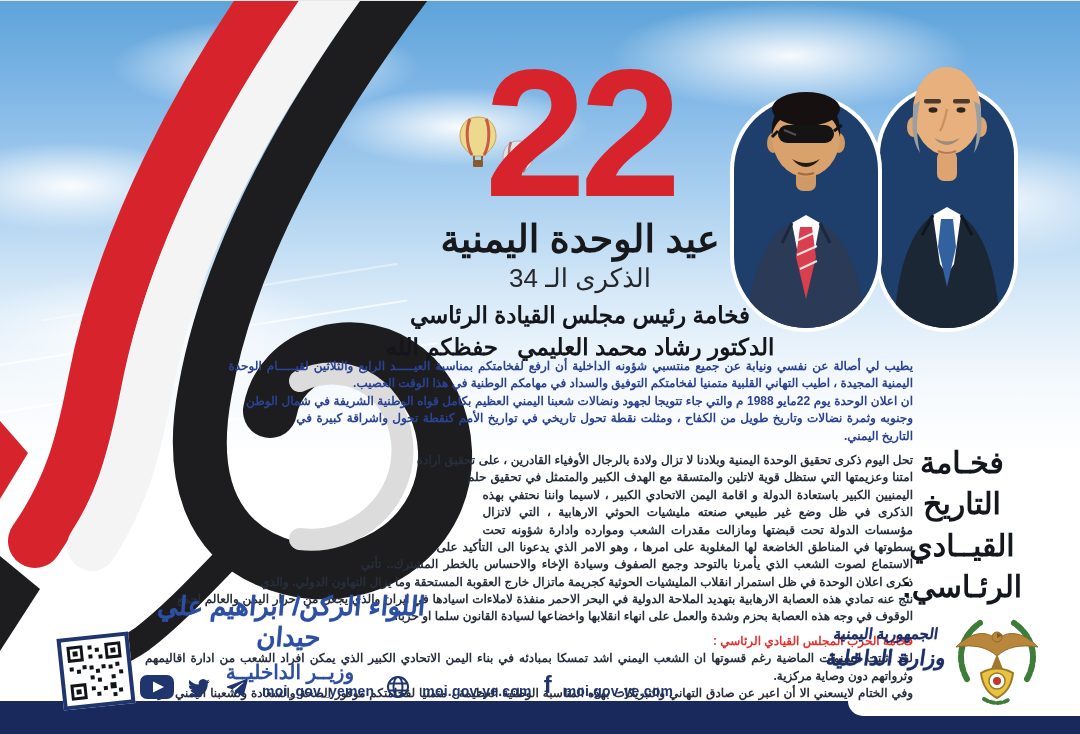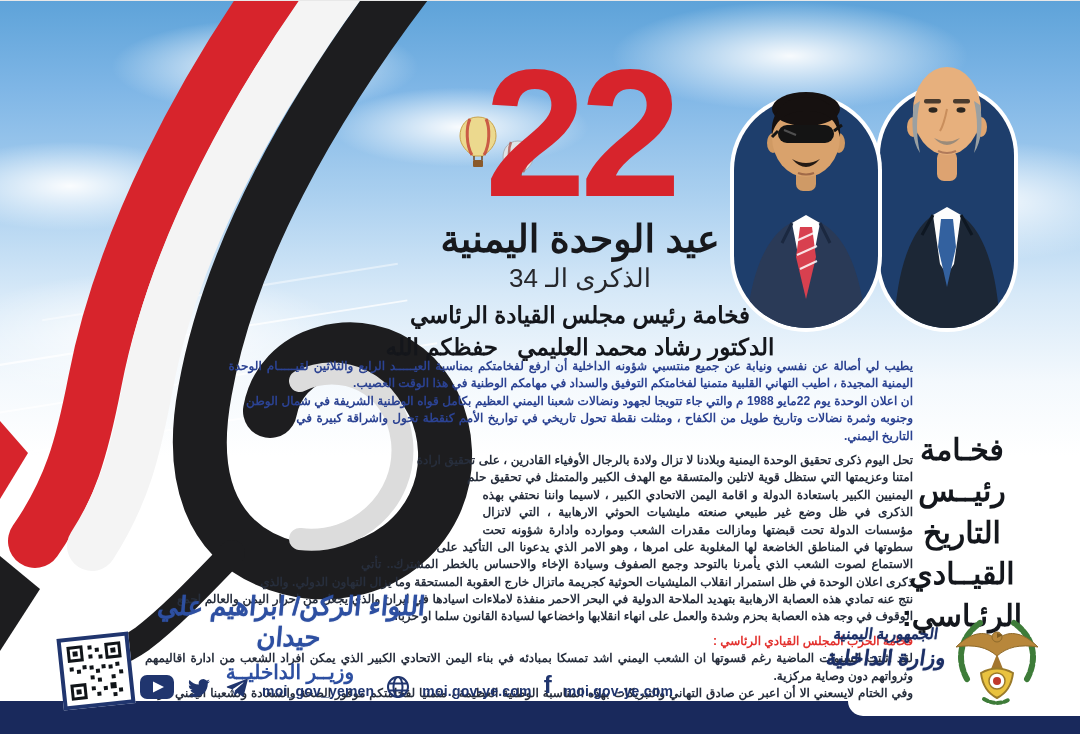--- a/index.html
+++ b/index.html
@@ -43,21 +43,21 @@
   
   .body-text{position:absolute;left:145px;top:357px;width:768px;direction:rtl;text-align:justify;
     font-size:12px;font-weight:700;line-height:1.45;color:#272e3c;}
   .ribbon-spacer{float:left;width:348px;height:258px;
     shape-outside:polygon(0 0,24% 0,20% 16%,50% 30%,97% 52%,97% 66%,52% 80%,10% 88%,6% 100%,0 100%);}
   .body-text p{margin:0;}
   .p-blue{color:#2b4292;}
   .p-main{margin-top:7px !important;}
   .p-quote{margin-top:7px !important;color:#e3322f;}
   
-  .side-title{position:absolute;right:56px;top:428px;width:124px;text-align:center;direction:rtl;
+  .side-title{position:absolute;right:56px;top:441px;width:124px;text-align:center;direction:rtl;
     font-size:30px;font-weight:800;line-height:1.38;color:#14171d;}
   
   .signature{position:absolute;left:150px;top:590px;width:280px;text-align:center;color:#2d4fa1;direction:rtl;}
   .sig-name{font-size:26px;font-weight:800;transform:skewX(-5deg);text-shadow:0 0 1px rgba(45,79,161,.6);}
   .sig-title{font-size:20px;font-weight:700;margin-top:7px;}
   
   .qr{position:absolute;left:60px;top:634px;width:72px;height:72px;background:#fff;border:4px solid #20356e;
     transform:rotate(-6deg);padding:3px;box-sizing:border-box;z-index:6;}
   .social-row{position:absolute;left:140px;top:664px;height:34px;display:flex;align-items:flex-end;gap:12px;color:#20356e;z-index:6;}
   .social-row .txt{font-size:14px;font-weight:800;letter-spacing:.2px;}
@@ -188,21 +188,20 @@
     <p class="p-blue">يطيب لي أصالة عن نفسي ونيابة عن جميع منتسبي شؤونه الداخلية أن ارفع لفخامتكم بمناسبة العيـــــد الرابع والثلاثين لقيـــــام الوحدة اليمنية المجيدة ، اطيب التهاني القلبية متمنيا لفخامتكم التوفيق والسداد في مهامكم الوطنية في هذا الوقت العصيب.</p>
     <p class="p-blue">ان اعلان الوحدة يوم 22مايو 1988 م والتي جاء تتويجا لجهود ونضالات شعبنا اليمني العظيم بكامل قواه الوطنية الشريفة في شمال الوطن وجنوبه وثمرة نضالات وتاريخ طويل من الكفاح ، ومثلت نقطة تحول تاريخي في تواريخ الأمم كنقطة تحول واشراقة كبيرة في التاريخ اليمني.</p>
     <p class="p-main">تحل اليوم ذكرى تحقيق الوحدة اليمنية وبلادنا لا تزال ولادة بالرجال الأوفياء القادرين ، على تحقيق ارادة امتنا وعزيمتها التي ستظل قوية لاتلين والمتسقة مع الهدف الكبير والمتمثل في تحقيق حلم اليمنيين الكبير باستعادة الدولة و اقامة اليمن الاتحادي الكبير ، لاسيما واننا نحتفي بهذه الذكرى في ظل وضع غير طبيعي صنعته مليشيات الحوثي الارهابية ، التي لاتزال مؤسسات الدولة تحت قبضتها ومازالت مقدرات الشعب وموارده وادارة شؤونه تحت سطوتها في المناطق الخاضعة لها المغلوبة على امرها ، وهو الامر الذي يدعونا الى التأكيد على الاستماع لصوت الشعب الذي يأمرنا بالتوحد وجمع الصفوف وسيادة الإخاء والاحساس بالخطر المشترك.. تأتي ذكرى اعلان الوحدة في ظل استمرار انقلاب المليشيات الحوثية كجريمة ماتزال خارج العقوبة المستحقة وما يزال التهاون الدولي. والذي نتج عنه تمادي هذه العصابة الارهابية بتهديد الملاحة الدولية في البحر الاحمر منفذة لاملاءات اسيادها في ايران والذي يجعل من احرار اليمن والعالم اجمع الوقوف في وجه هذه العصابة بحزم وشدة والعمل على انهاء انقلابها واخضاعها لسيادة القانون سلما او حربا.</p>
     <p class="p-quote">فخامة الحرب المجلس القيادي الرئاسي :</p>
     <p>لقد أثبتت السنوات الماضية رغم قسوتها ان الشعب اليمني اشد تمسكا بمبادئه في بناء اليمن الاتحادي الكبير الذي يمكن افراد الشعب من ادارة اقاليمهم وثرواتهم دون وصاية مركزية.</p>
     <p>وفي الختام لايسعني الا أن اعبر عن صادق التهاني والتبريكات بهذه المناسبة الوطنية العظيمة ، متمنيا لفخامتكم موفور الصحة والسعادة ولشعبنا اليمني مزيدا من التقدم والازدهار في ظل قيادة مجلس القيادة الرئاسي الحكيمة ، للسير ببوصلة الوطن صوب غاية استعادة الدولة والتي تمثل الهم الاول لكل القوى الوطنية ولمؤسسات الدولة في هذا الظرف ، ونحن على ثقة بشعبنا اليمني العظيم ومعه قيادته السياسية سيخرجون منتصرين من هذه الحرب التي فرضتها عليه المليشيات الحوثية الانقلابية.</p>
   </div>
 
   <div class="side-title">
     <div>فخـامة</div>
-    <div>رئيــس</div>
     <div>التاريخ</div>
     <div>القيــادي</div>
     <div>الرئـاسي:</div>
   </div>
 
   <div class="signature">
     <div class="sig-name">اللواء الركن/ ابراهيم علي حيدان</div>
     <div class="sig-title">وزيــر الداخليــة</div>
   </div>
 

